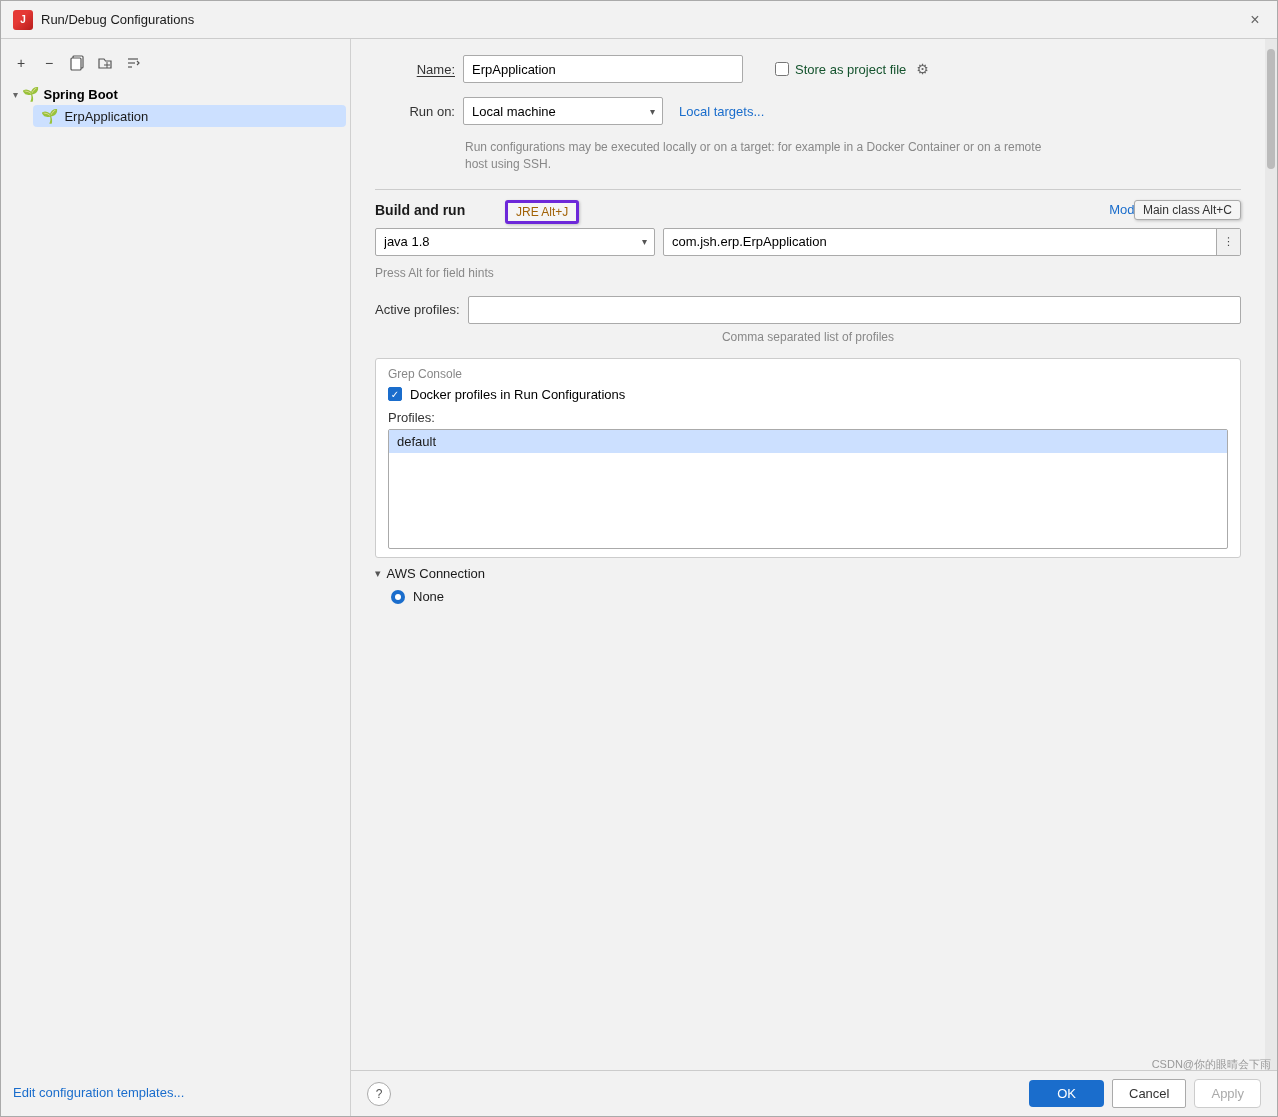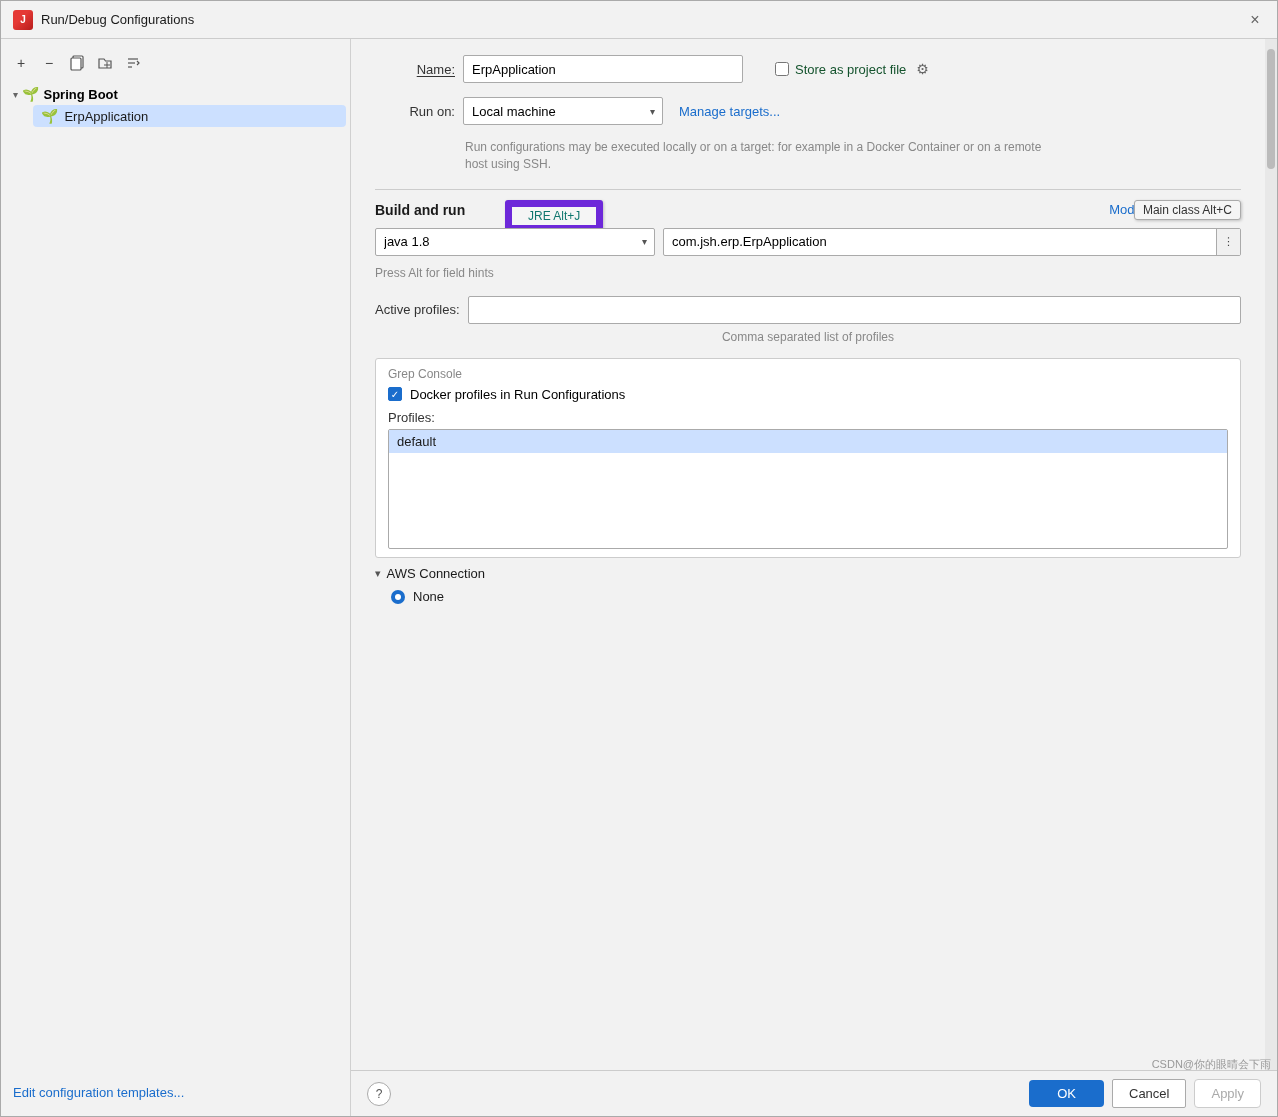--- a/index.html
+++ b/index.html
@@ -259,25 +259,25 @@
       align-items: flex-start;
       gap: 8px;
       margin-bottom: 10px;
       position: relative;
     }
     .tooltip-jre {
       position: absolute;
       top: -28px;
       left: 130px;
       background: #f5f5f5;
-      border: 7px solid #6d28d9;
+      border: 3px solid #6d28d9;
       border-radius: 3px;
-      padding: 2px 16px;
+      padding: 2px 8px;
       font-size: 12px;
-      color: #0f766e;
+      color: #a16207;
       white-space: nowrap;
       box-shadow: 1px 1px 3px rgba(0,0,0,0.2);
     }
     .tooltip-main {
       position: absolute;
       top: -28px;
       right: 0;
       background: #f5f5f5;
       border: 1px solid #aaa;
       border-radius: 3px;
@@ -607,21 +607,21 @@
           </div>
 
           <div class="form-row">
             <span class="form-label">Run on:</span>
             <div class="dropdown-wrapper">
               <select class="dropdown-select">
                 <option>Local machine</option>
               </select>
               <span class="dropdown-arrow">▾</span>
             </div>
-            <span class="manage-targets">Manage targets...</span>
+            <span class="manage-targets">Local targets...</span>
           </div>
 
           <div class="hint-text">Run configurations may be executed locally or on a target: for example in a Docker Container or on a remote host using SSH.</div>
 
           <div class="divider"></div>
 
           <div class="section-header">
             <span class="section-title">Build and run</span>
             <div style="display:flex; align-items:center; gap:6px;">
               <span class="manage-targets">Modify options</span>

